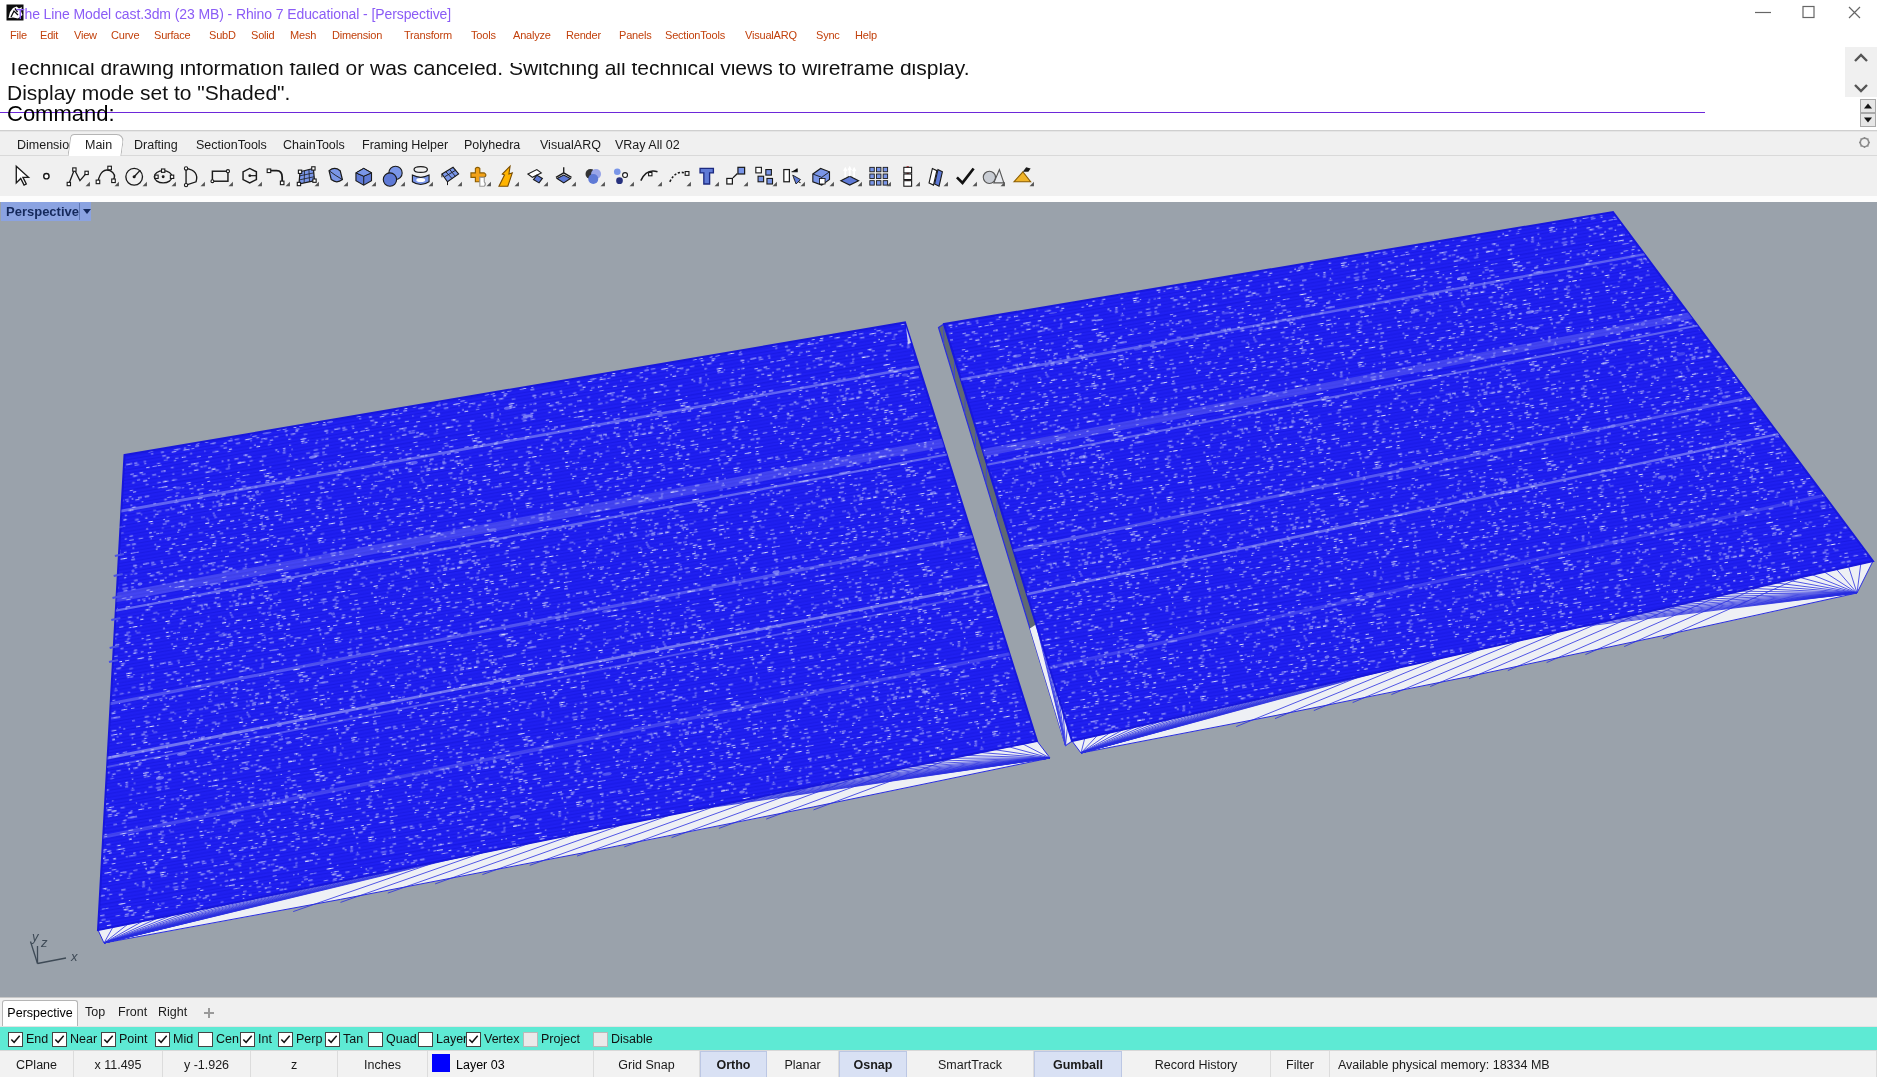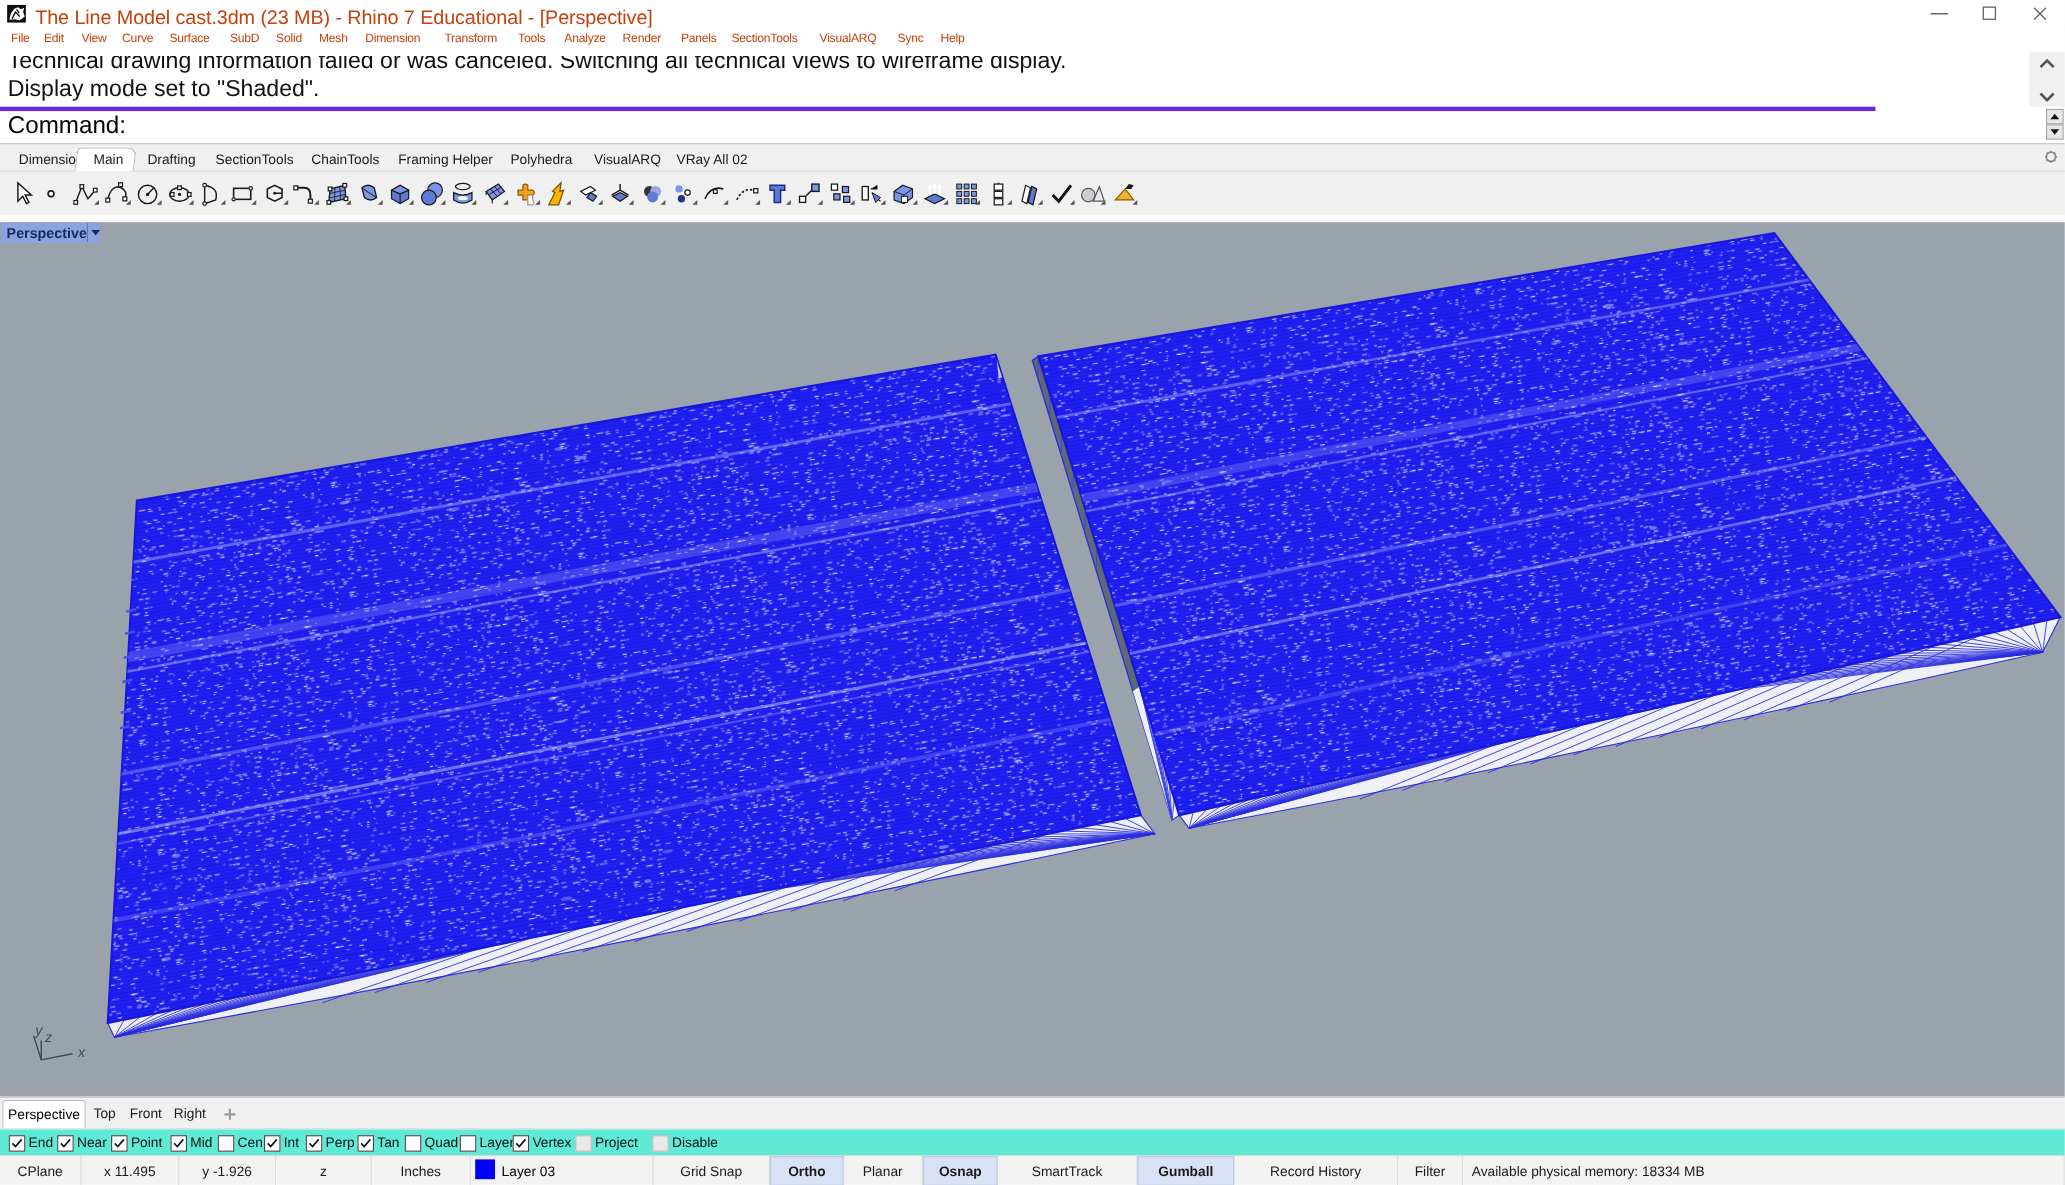--- a/index.html
+++ b/index.html
@@ -1,23 +1,23 @@
 <!DOCTYPE html>
 <html><head><meta charset="utf-8">
 <style>
 *{margin:0;padding:0;box-sizing:border-box}
 html,body{width:1877px;height:1077px;overflow:hidden;font-family:"Liberation Sans",sans-serif;background:#fff}
 #titlebar{position:absolute;left:0;top:0;width:1877px;height:25px;background:#fff}
-#title{position:absolute;left:32px;top:6px;font-size:18px;letter-spacing:-0.1px;color:#c2410c}
+#title{position:absolute;left:16px;top:6px;font-size:14px;letter-spacing:-0.1px;color:#8b5cf6}
 #rlogo{position:absolute;left:6px;top:3px}
 .wc{position:absolute;top:0;height:25px;color:#555}
 #menubar{position:absolute;left:0;top:25px;width:1877px;height:22px;background:#fff}
 #menubar span{position:absolute;top:4px;font-size:11px;letter-spacing:-0.2px;color:#c2410c}
 #cmd{position:absolute;left:0;top:47px;width:1877px;height:84px;background:#fff;border-bottom:1px solid #cfcfcf}
-#cmdhist{position:absolute;left:0;top:4px;width:1705px;height:50px;overflow:hidden;border-bottom:4px solid #6d28d9}
+#cmdhist{position:absolute;left:0;top:16px;width:1705px;height:50px;overflow:hidden;border-bottom:1px solid #6d28d9}
 #cmdhist div{font-size:21px;color:#111;line-height:25px;padding-left:7px;position:relative;top:-8px}
 #cmdline{position:absolute;left:0;top:54px;font-size:22px;font-weight:normal;color:#000;padding-left:7px}
 #sbar{position:absolute;left:1845px;top:0;width:32px;height:50px;background:#f0f0f0}
 #spin{position:absolute;left:1860px;top:52px;width:16px;height:28px}
 .spb{position:absolute;left:0;width:16px;height:14px;background:#e6e6e6;border:1px solid #a8a8a8;display:flex;align-items:center;justify-content:center}
 #tabrow{position:absolute;left:0;top:131px;width:1877px;height:24px;background:#f0f0f0;border-top:1px solid #e5e5e5}
 .tb{position:absolute;top:6px;font-size:12.5px;color:#1a1a1a}
 #maintab{position:absolute;left:69px;top:2px;width:54px;height:22px;background:#fff;border:1px solid #b5b5b5;border-bottom:none;border-radius:4px 8px 0 0;transform:skewX(-8deg);z-index:2}
 #maintabtxt{position:absolute;left:85px;top:6px;font-size:12.5px;z-index:3;color:#1a1a1a}
 #iconrow{position:absolute;left:0;top:155px;width:1877px;height:41px;background:#f0f0f0;border-top:1px solid #d9d9d9}

